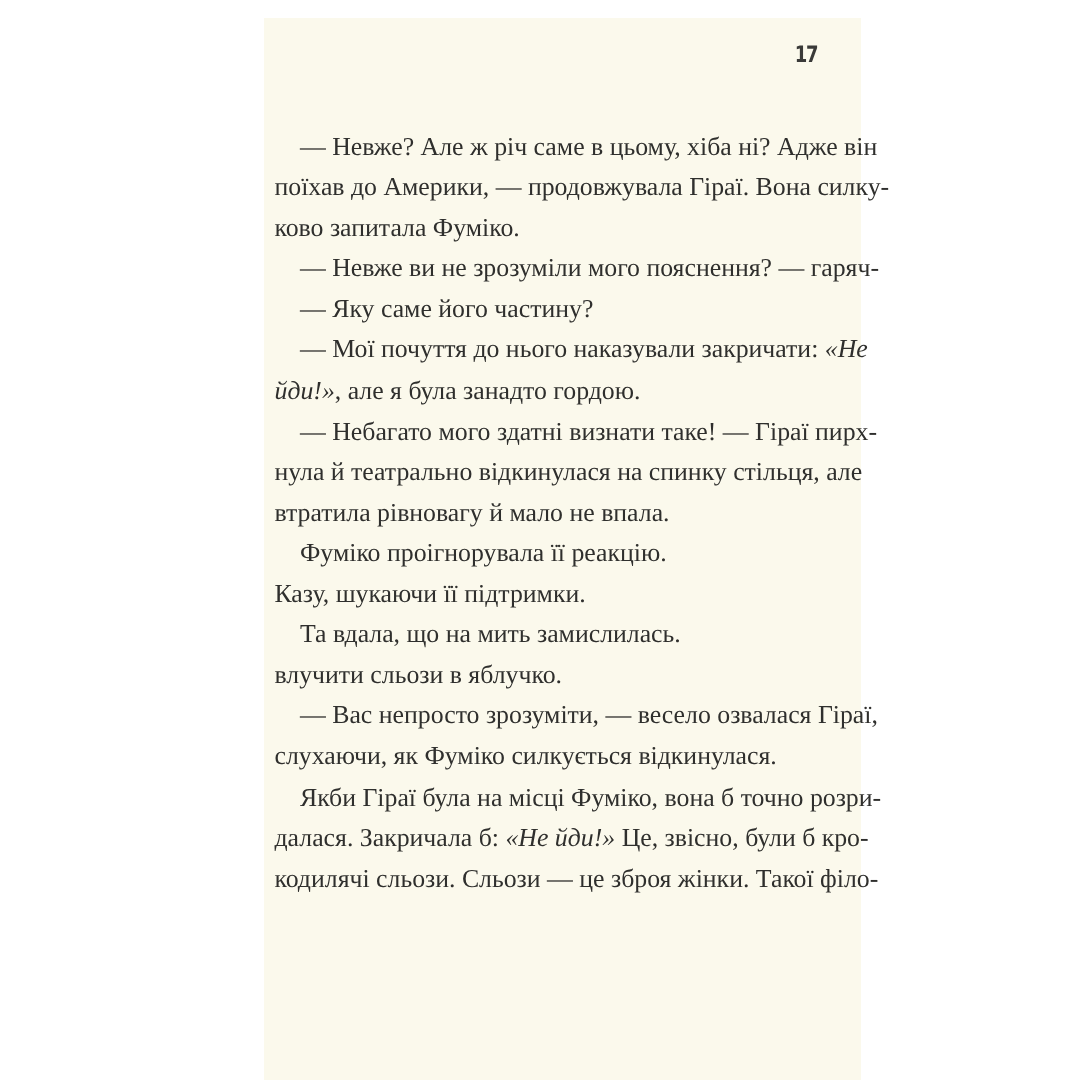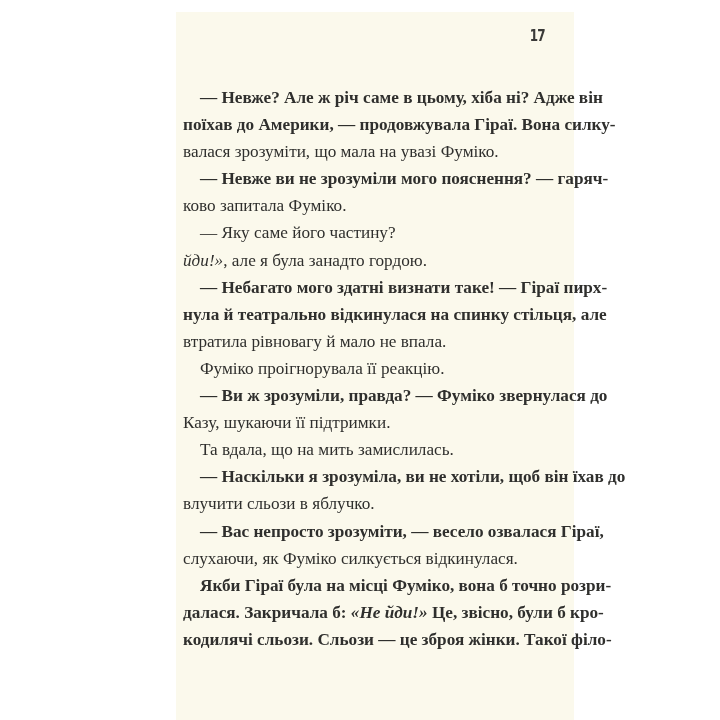--- a/index.html
+++ b/index.html
@@ -42,60 +42,57 @@
     }
     .line {
       display: block;
       height: 27.1px;
       white-space: nowrap;
       overflow: visible;
     }
     .line.justify {
       text-align: justify;
       text-align-last: justify;
-      font-weight: bold;
     }
     .line.indent {
       padding-left: 17px;
     }
     .em {
       font-style: italic;
     }
   </style>
 </head>
 <body>
 
 <div class="page">
   <div class="page-number">17</div>
 
   <div class="text-block">
 
     <span class="line indent justify">— Невже? Але ж річ саме в цьому, хіба ні? Адже він</span>
     <span class="line justify">поїхав до Америки, — продовжувала Гіраї. Вона силку-</span>
-    <span class="line">валася зрозуміти, що мала на увазі Фуміко.</span>
 
+    <span class="line">ково запитала Фуміко.</span>
     <span class="line indent justify">— Невже ви не зрозуміли мого пояснення? — гаряч-</span>
-    <span class="line">ково запитала Фуміко.</span>
 
     <span class="line indent">— Яку саме його частину?</span>
 
+    <span class="line indent justify"><span>— Мої почуття до нього наказували закричати: </span><span class="em">«Не</span></span>
     <span class="line"><span class="em">йди!»</span><span>, але я була занадто гордою.</span></span>
 
     <span class="line indent justify">— Небагато мого здатні визнати таке! — Гіраї пирх-</span>
     <span class="line justify">нула й театрально відкинулася на спинку стільця, але</span>
     <span class="line">втратила рівновагу й мало не впала.</span>
 
     <span class="line indent">Фуміко проігнорувала її реакцію.</span>
 
-    <span class="line indent justify">— Ви ж зрозуміли, правда? — Фуміко звернулася до</span>
     <span class="line">Казу, шукаючи її підтримки.</span>
 
     <span class="line indent">Та вдала, що на мить замислилась.</span>
 
-    <span class="line indent justify">— Наскільки я зрозуміла, ви не хотіли, щоб він їхав до</span>
     <span class="line">влучити сльози в яблучко.</span>
 
 
     <span class="line indent justify">— Вас непросто зрозуміти, — весело озвалася Гіраї,</span>
     <span class="line">слухаючи, як Фуміко силкується відкинулася.</span>
 
     <span class="line indent justify"><span>Якби Гіраї була на місці Фуміко, вона б точно розри-</span></span>
     <span class="line justify"><span>далася. Закричала б: </span><span class="em">«Не йди!»</span><span> Це, звісно, були б кро-</span></span>
     <span class="line justify"><span>кодилячі сльози. Сльози — це зброя жінки. Такої філо-</span></span>
 

